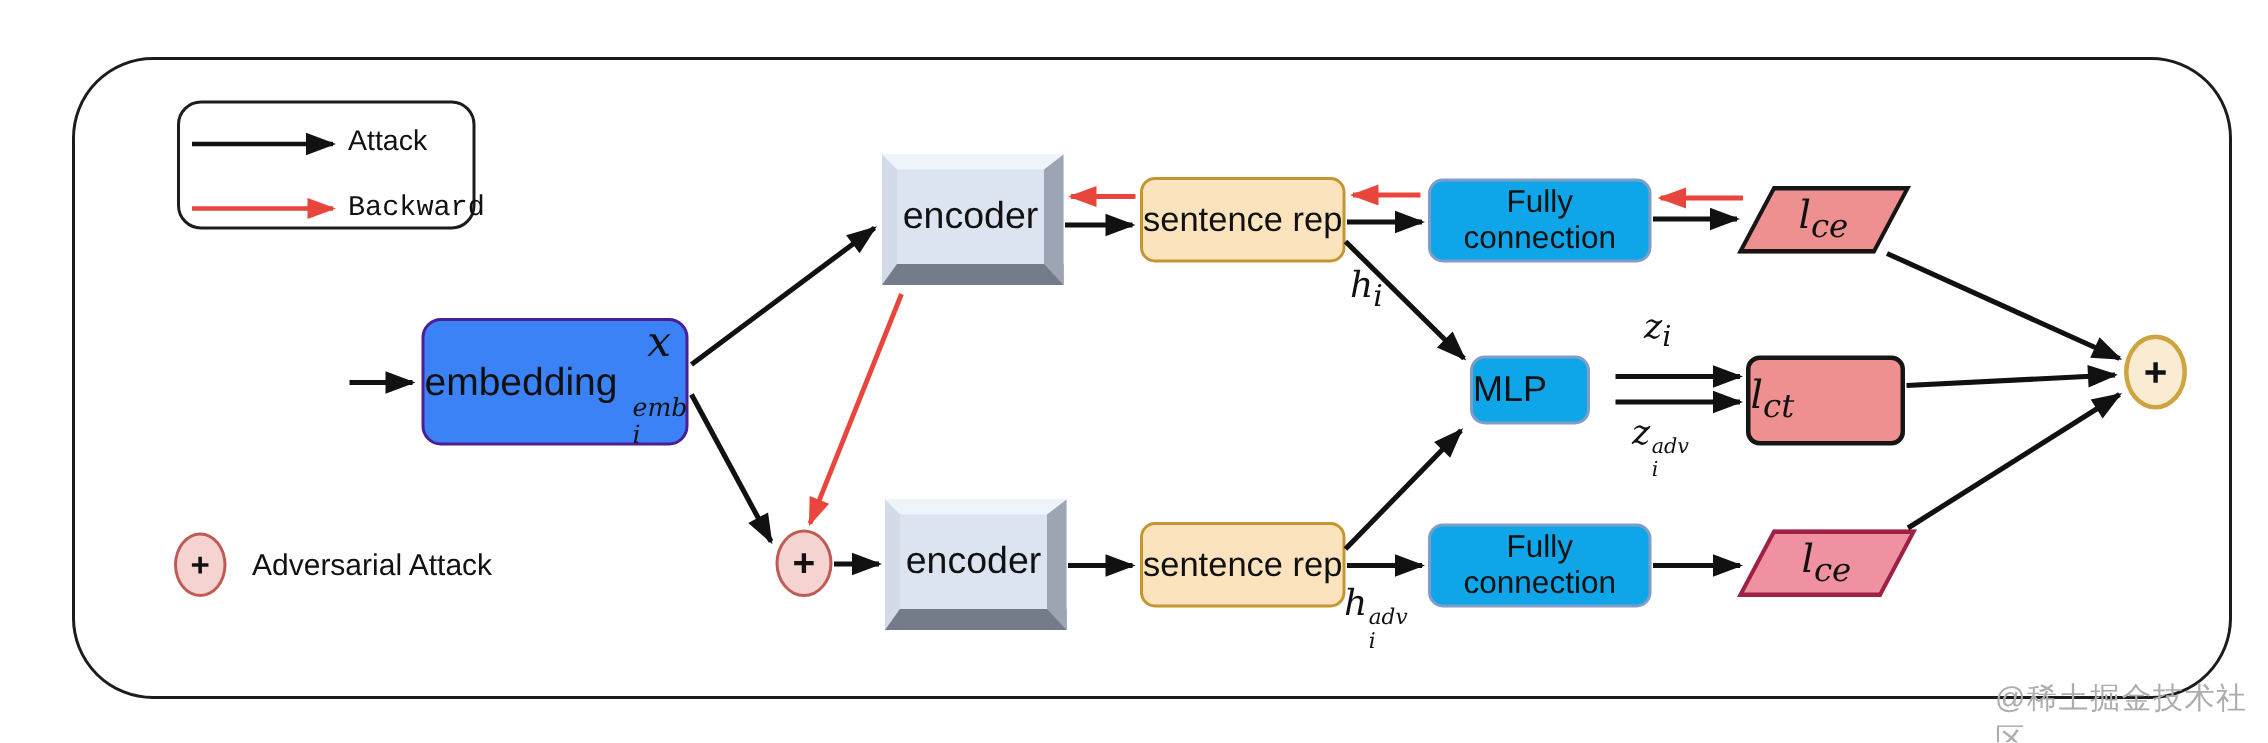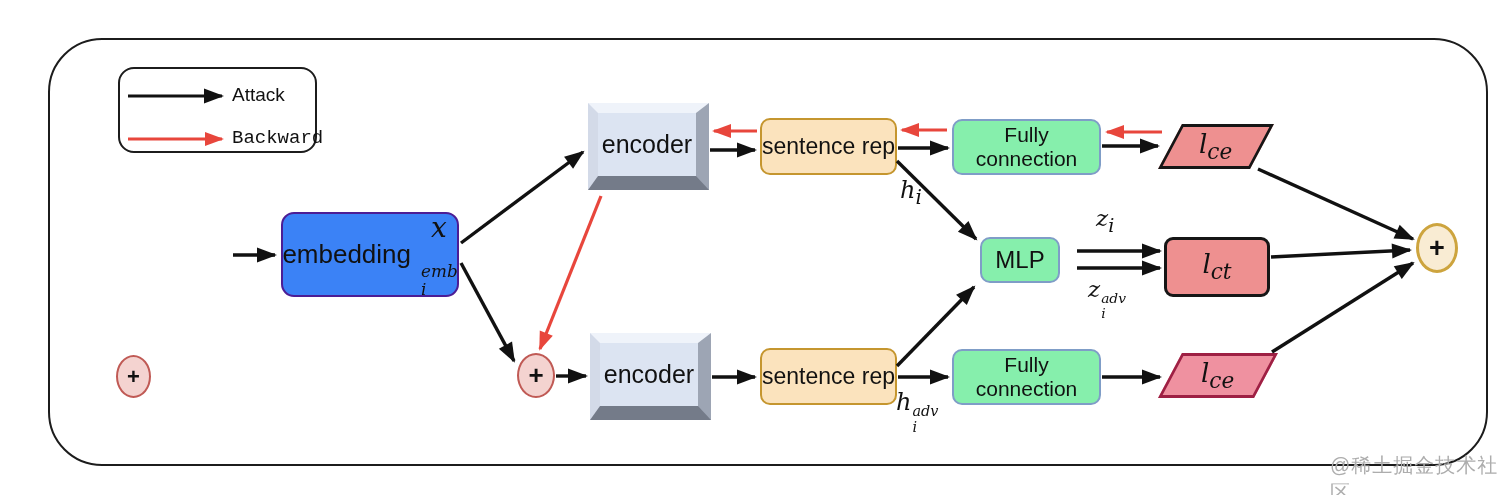--- a/index.html
+++ b/index.html
@@ -1,27 +1,27 @@
 <!DOCTYPE html>
 <html><head>
 <meta charset="utf-8">
 <style>
   html,body{margin:0;padding:0;background:#ffffff;}
   .stage{position:relative;width:1512px;height:495px;background:#ffffff;overflow:hidden;
          font-family:"Liberation Sans",sans-serif;color:#111;}
   .outer{position:absolute;left:48px;top:38px;width:1440px;height:428px;
          border:2px solid #1c1c1c;border-radius:54px;background:#fff;}
   .abs{position:absolute;box-sizing:border-box;}
-  .box{display:flex;align-items:center;justify-content:center;text-align:center;z-index:2;}
+  .box{display:flex;align-items:center;justify-content:flex-start;text-align:center;z-index:2;}
   .rounded{border-radius:13px;}
   
   .orange-big{background:#fbe6c9;border:2px solid #d9a54a;}
   .green{background:#3b82f6;border:2px solid #4c1d95;}
   .orange-small{background:#fbe3bd;border:2.5px solid #c5962f;border-radius:10px;}
-  .blue{background:#86efac;border:2px solid #7f9dc7;border-radius:10px;}
+  .blue{background:#0ea5e9;border:2px solid #7f9dc7;border-radius:10px;}
   .loss{background:#ee9090;border:3px solid #161616;}
   .loss-crimson{background:#ef91a0;border:3px solid #9e2044;}
   
   .encoder{background:#dce4f2;border-style:solid;border-width:10px 13px 14px 10px;
            border-color:#eff3fa #9da5b4 #747b89 #d3daE8;
            display:flex;align-items:center;justify-content:center;z-index:2;
            font-size:25px;}
   
   .para{transform:skewX(-28deg);display:flex;align-items:center;justify-content:center;z-index:2;}
   .para .unskew{transform:skewX(28deg);}
@@ -103,20 +103,21 @@
   <div class="circle abs plus-gold" style="left:1416px;top:223px;width:42px;height:50px;">
     <span>+</span>
   </div>
   <div class="circle abs plus-pink" style="left:517px;top:353px;width:38px;height:45px;">
     <span>+</span>
   </div>
 
   <div class="circle abs plus-pink" style="left:116px;top:355px;width:35px;height:43px;font-size:22px;">
     <span>+</span>
   </div>
+  <span class="legend-text" style="left:168px;top:366px;font-size:20px;">Adversarial Attack</span>
 
   <span class="mlabel" style="left:900px;top:176px;"><span>h</span><sub>i</sub></span>
   <span class="mlabel" style="left:896px;top:388px;"><span>h</span><span class="supsub">
         <span class="s-sup">adv</span>
         <span class="s-sub">i</span>
       </span></span>
   <span class="mlabel" style="left:1096px;top:205px;font-size:23px;"><span>z</span><sub>i</sub></span>
   <span class="mlabel" style="left:1088px;top:276px;font-size:23px;"><span>z</span><span class="supsub">
         <span class="s-sup">adv</span>
         <span class="s-sub">i</span>

